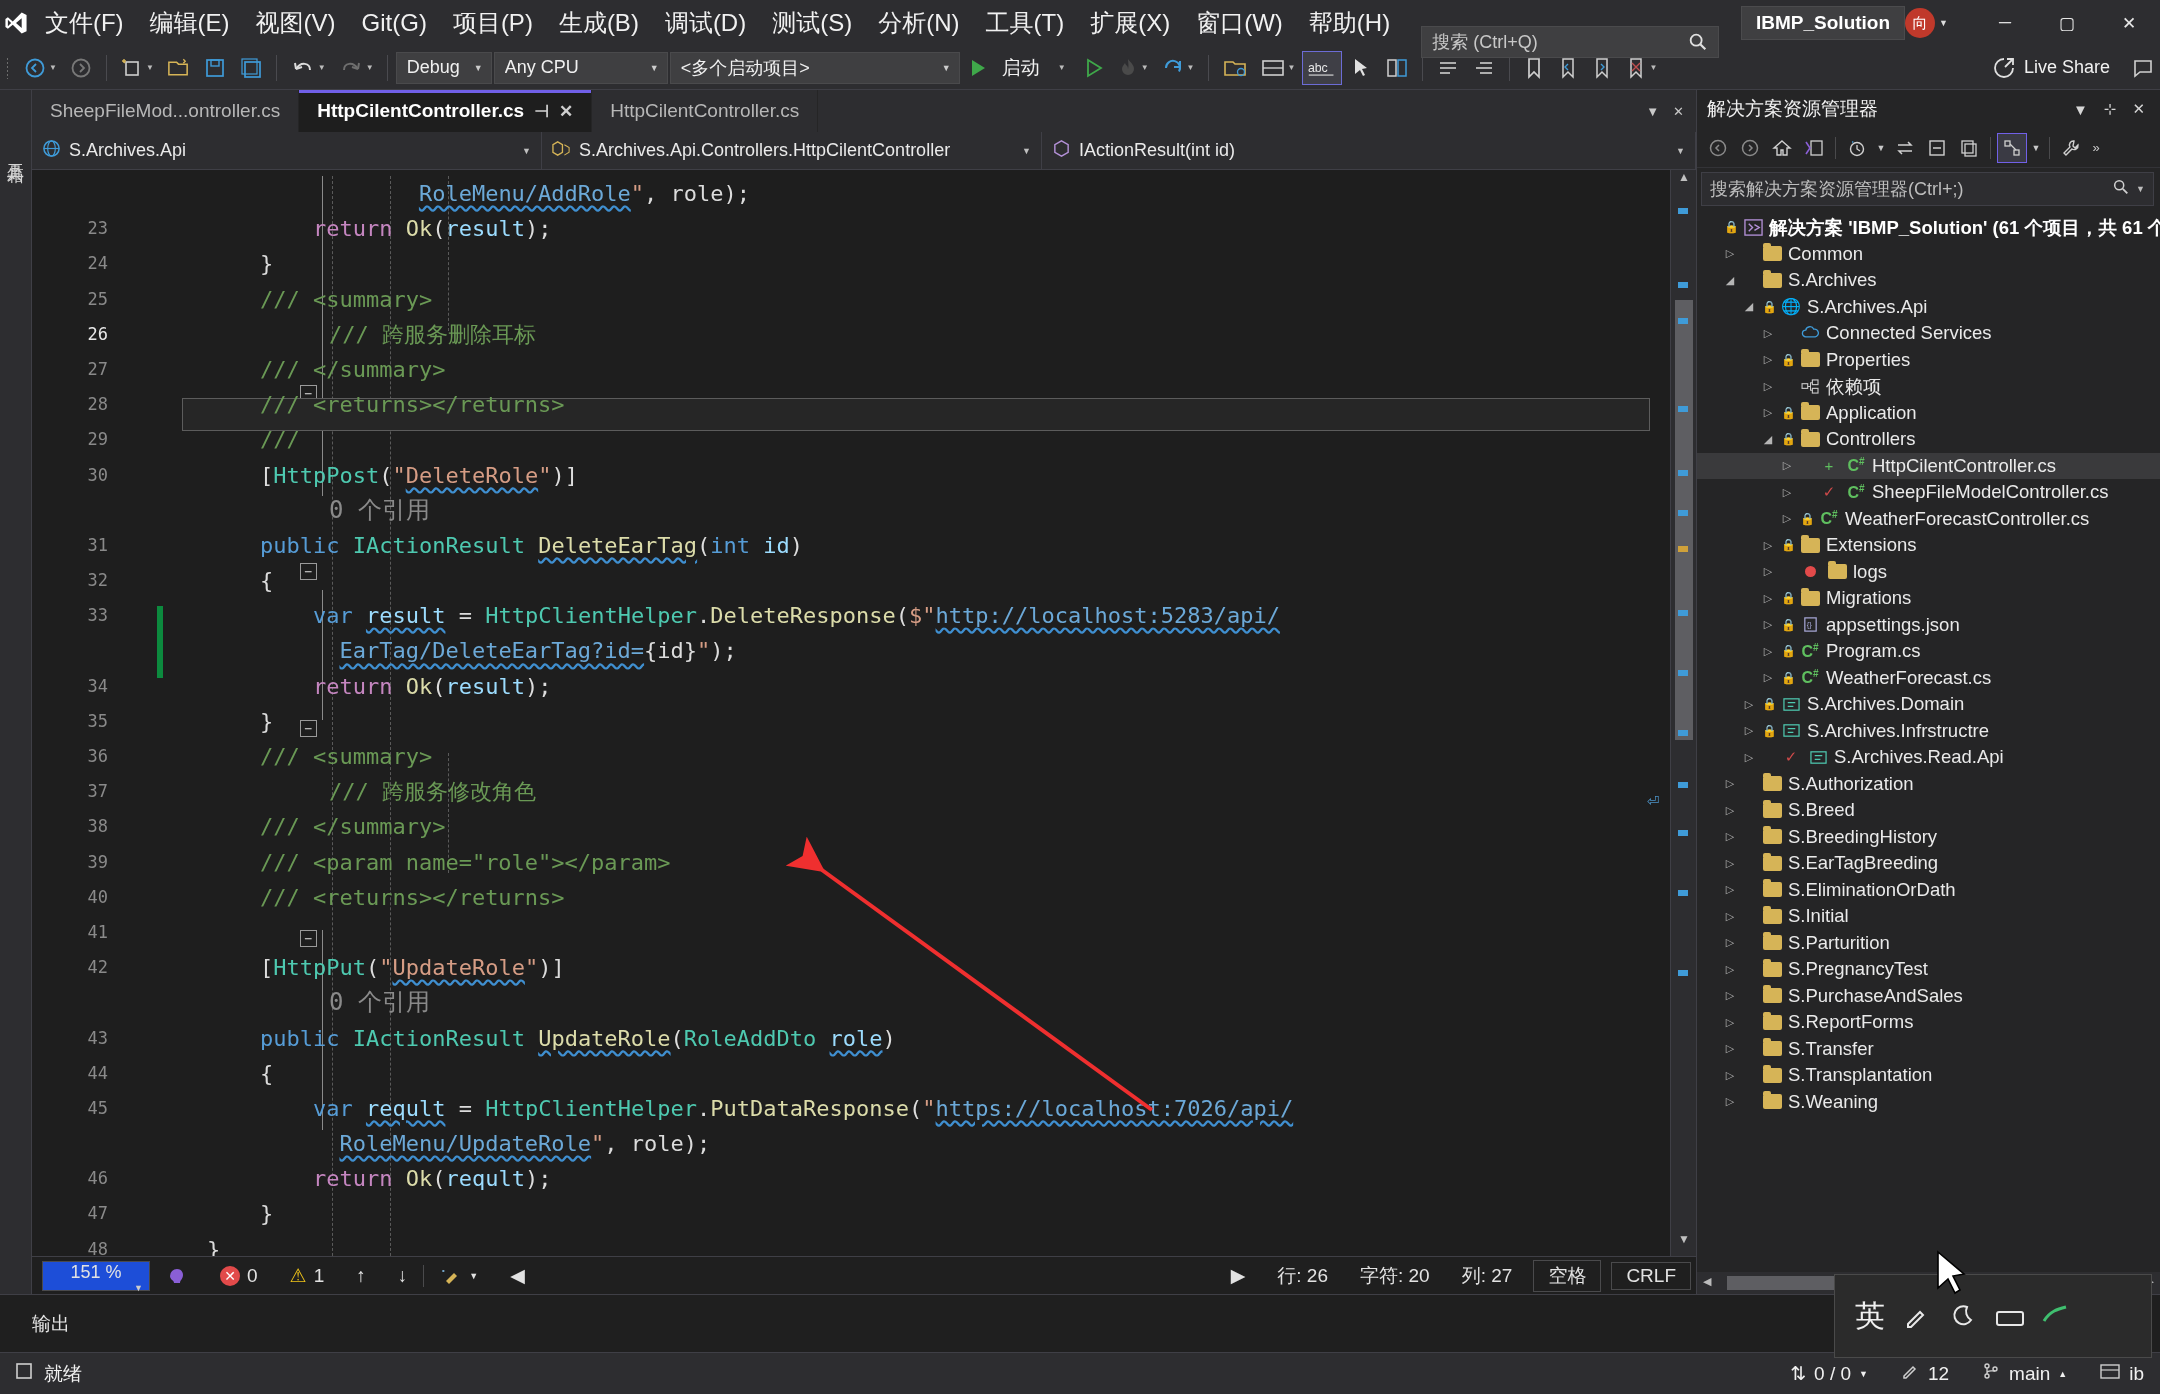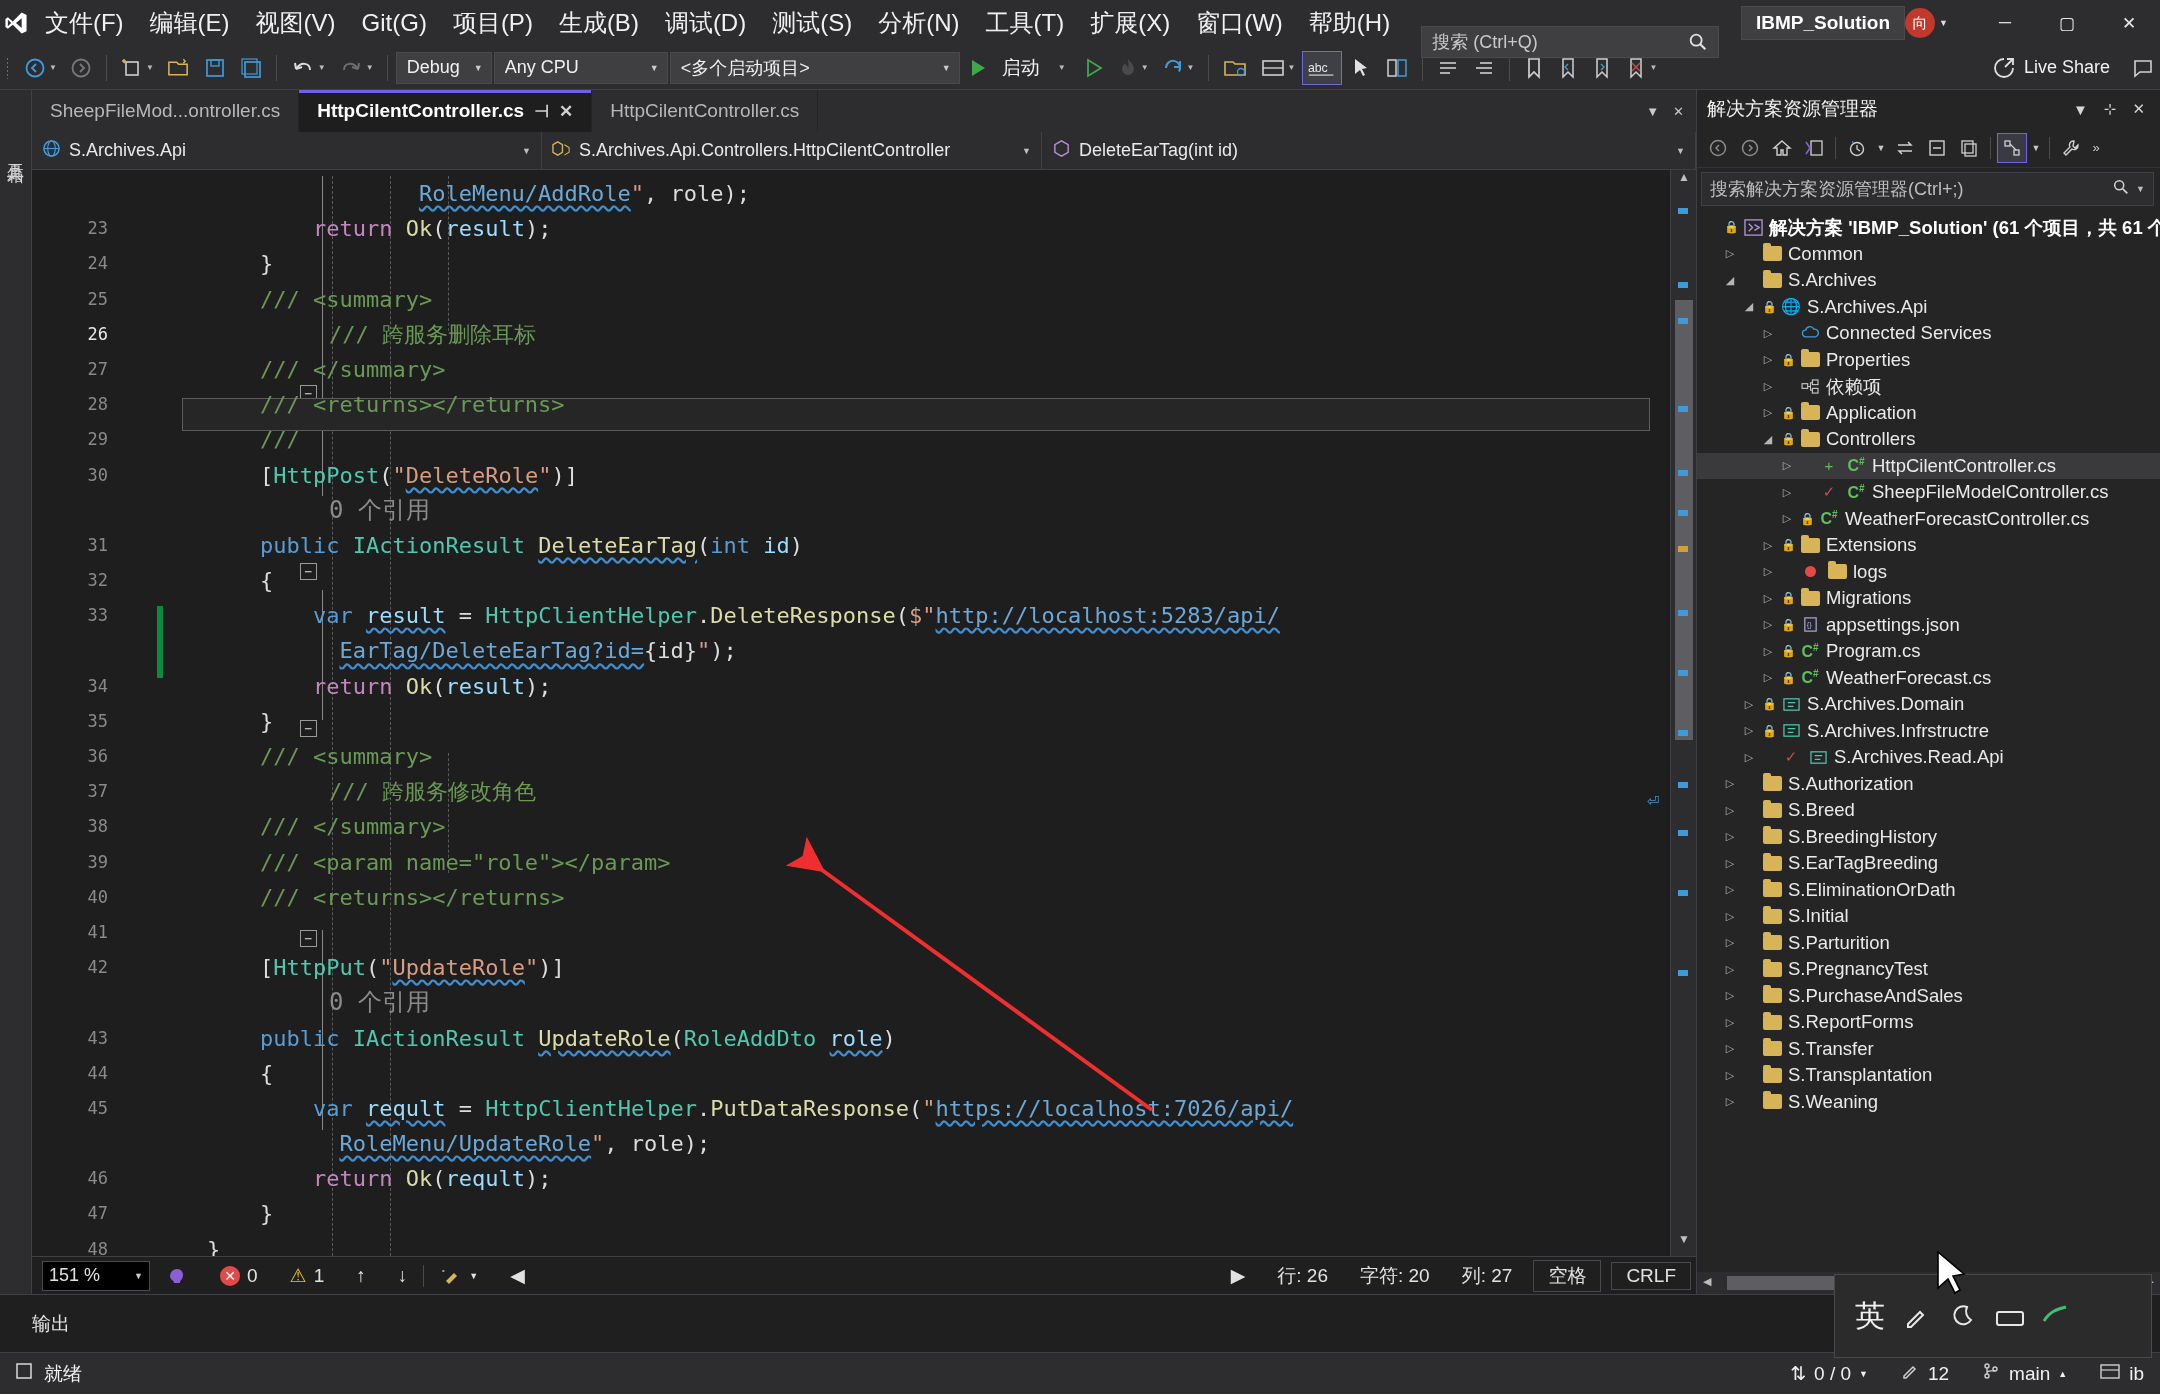--- a/index.html
+++ b/index.html
@@ -176,22 +176,22 @@
   .es-thumb{ position:absolute; left:4px; width:18px; background:#5e5e62; }
   .es-up,.es-dn{ position:absolute; left:0; width:26px; height:24px; text-align:center; font-size:12px; color:#c0c0c0; }
   .marker{ position:absolute; width:10px; height:6px; }
 
   
   .ed-status{
     height:38px; flex:0 0 38px; background:#1f1f1f; border-top:1px solid #3f3f46;
     display:flex; align-items:center; font-size:19px; color:#e2e2e2; gap:0;
   }
   .zoom-combo{
-    width:108px; height:30px; margin-left:10px; background:#000000; border:1px solid #4a4a4c;
-    display:flex; align-items:center; padding:0 6px; font-size:18px;
+    width:108px; height:30px; margin-left:10px; background:#1d4ed8; border:1px solid #4a4a4c;
+    display:flex; align-items:center; padding:0 6px; font-size:18px;flex-direction:column;
   }
   .es-item{ padding:0 16px; display:flex; align-items:center; gap:7px; }
   .badge-err{ width:20px; height:20px; border-radius:50%; background:#e24a4a; color:#fff; font-size:14px; display:flex; align-items:center; justify-content:center; }
   .badge-warn{ color:#f0c419; font-size:19px; }
   .es-right{ margin-left:auto; display:flex; align-items:center; }
   .es-cell{ padding:0 16px; font-size:19px; }
   .es-boxed{ border:1px solid #4a4a4c; padding:2px 14px; margin:0 5px; }
 
   
   .solexp{
@@ -543,21 +543,21 @@
           </span>
           <span class="nv">S.Archives.Api.Controllers.HttpCilentController</span>
           <span class="nc">▼</span>
         </div>
         <div class="navsel w3">
           <span>
             <svg width="19" height="19" viewBox="0 0 20 20">
                 <path d="M10 2l7 4v8l-7 4-7-4V6z" fill="none" stroke="#b491d8" stroke-width="1.5"></path>
               </svg>
           </span>
-          <span class="nv">DeleteEarTag(int id)</span>
+          <span class="nv">IActionResult(int id)</span>
           <span class="nc">▼</span>
         </div>
       </div>
 
       <div class="editor-wrap">
         <div class="editor">
 
           <div class="struct-line" style="left:290px; top:6px; height:320px;"></div>
           <div class="struct-line" style="left:290px; top:420px; height:130px;"></div>
           <div class="struct-line" style="left:290px; top:760px; height:200px;"></div>

